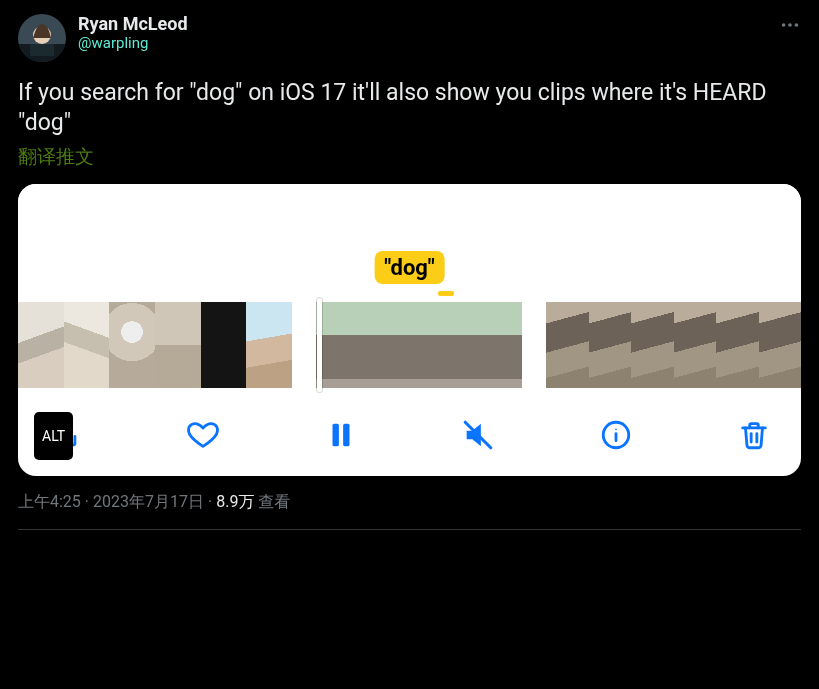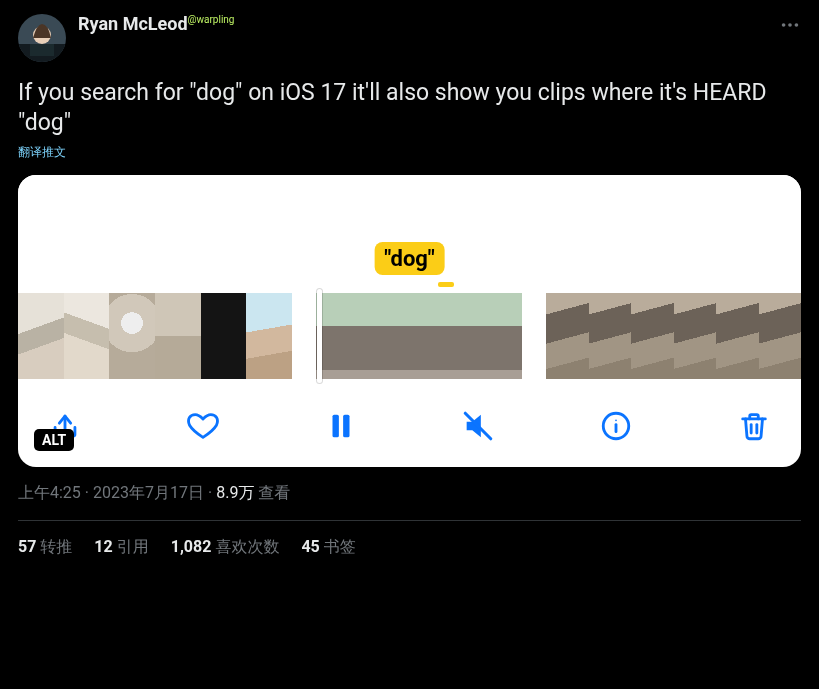--- a/index.html
+++ b/index.html
@@ -3,29 +3,29 @@
 <meta charset="utf-8">
 <style>
   * { box-sizing: border-box; margin: 0; padding: 0; }
   html, body { width: 819px; height: 689px; background: #000; font-family: -apple-system, BlinkMacSystemFont, "Segoe UI", Roboto, Helvetica, Arial, sans-serif; color: #e7e9ea; overflow: hidden; }
   .tweet { padding: 14px 18px 0 18px; }
 
   
   .head { display: flex; align-items: flex-start; gap: 12px; }
   .avatar { width: 48px; height: 48px; border-radius: 50%; overflow: hidden; flex: 0 0 48px; }
   .avatar svg { width: 48px; height: 48px; display: block; }
-  .who { display: flex; line-height: 1.15; }
+  .who { display: flex; flex-direction: column; line-height: 1.15; }
   .displayname { font-size: 18px; font-weight: 700; color: #e7e9ea; }
-  .handle { font-size: 10px; color: #bef264; text-align: right; }
+  .handle { font-size: 15px; color: #5eead4; }
   .more { margin-left: auto; color: #71767b; }
   .more svg { width: 22px; height: 22px; }
 
   
   .tweet-text { margin-top: 16px; font-size: 23px; line-height: 1.3; color: #e7e9ea; }
-  .translate { margin-top: 6px; color: #7dd3fc; font-size: 12px; cursor: pointer; }
+  .translate { margin-top: 6px; color: #4d7c0f; font-size: 19px; cursor: pointer; }
 
   
   .media { margin-top: 14px; border-radius: 18px; background: #fff; overflow: hidden; position: relative; }
   .media-inner { display: flex; flex-direction: column; }
   .whitespace { height: 92px; background: #fff; position: relative; }
   .dog-tag { position: absolute; left: 50%; transform: translateX(-50%); bottom: -8px; background: #fbcd17; color: #000; font-weight: 700; font-size: 22px; padding: 4px 10px; border-radius: 8px; }
   .tiny-mark { position: absolute; left: 50%; margin-left: 28px; bottom: -20px; width: 16px; height: 5px; background: #fbcd17; border-radius: 2px; }
 
   .strips { display: flex; gap: 24px; padding: 26px 0 0 0; }
   .strip { display: flex; height: 86px; }
@@ -42,21 +42,21 @@
   .strip.b .frame{background:linear-gradient(180deg,#b8cfb8 0 38%,#7d746c 38% 90%, #a89e95 90%);}
   .strip.b .frame:first-child{border-left:4px solid #fff;}
   .strip.c .frame{background:linear-gradient(165deg,#b9ac9b 0 22%,#6c6258 22% 52%,#a19584 52% 78%,#8d8170 78%);}
   .playhead { position:absolute; left:1px; top:-4px; bottom:-4px; width:5px; background:#fff; border-radius:3px; box-shadow:0 0 0 1px rgba(0,0,0,.15); }
 
   .toolbar { display:flex; justify-content:space-between; align-items:center; padding: 30px 30px 24px 30px; }
   .tool { color:#0b74ff; cursor:pointer; }
   .tool svg { width:34px; height:34px; display:block; }
   .tool.pause svg, .tool.mute svg { width:34px; height:34px; }
 
-  .alt { position:absolute; left:16px; bottom:16px; background:#000; color:#fff; font-size:14px; font-weight:700; padding:3px 8px; border-radius:5px; }
+  .alt { position:absolute; left:16px; bottom:16px; background:#000; color:#fff; font-size:14px; font-weight:400; padding:16px 8px; border-radius:5px; }
 
   
   .meta { margin-top:16px; font-size:16px; color:#71767b; }
   .meta .views-num { color:#e7e9ea; font-weight:400; }
   .meta .sep { padding:0 4px; }
   .hr { border:none; border-top:1px solid #2f3336; margin:16px 0 0 0; }
 
   .stats { display:flex; gap:22px; padding:16px 0 0 0; font-size:16px; color:#71767b; }
   .stats .n { color:#e7e9ea; font-weight:700; margin-right:4px; }
 </style>
@@ -169,20 +169,14 @@
     </div>
     <div class="alt">ALT</div>
   </div>
 
   <div class="meta">
     <span>上午4:25</span><span class="sep">·</span><span>2023年7月17日</span><span class="sep">·</span><span class="views-num">8.9万</span> <span>查看</span>
   </div>
 
   <hr class="hr">
 
-  <div class="stats">
-    <span><span class="n">57</span><span>转推</span></span>
-    <span><span class="n">12</span><span>引用</span></span>
-    <span><span class="n">1,082</span><span>喜欢次数</span></span>
-    <span><span class="n">45</span><span>书签</span></span>
-  </div>
 
 </div>
 
 </body></html>

